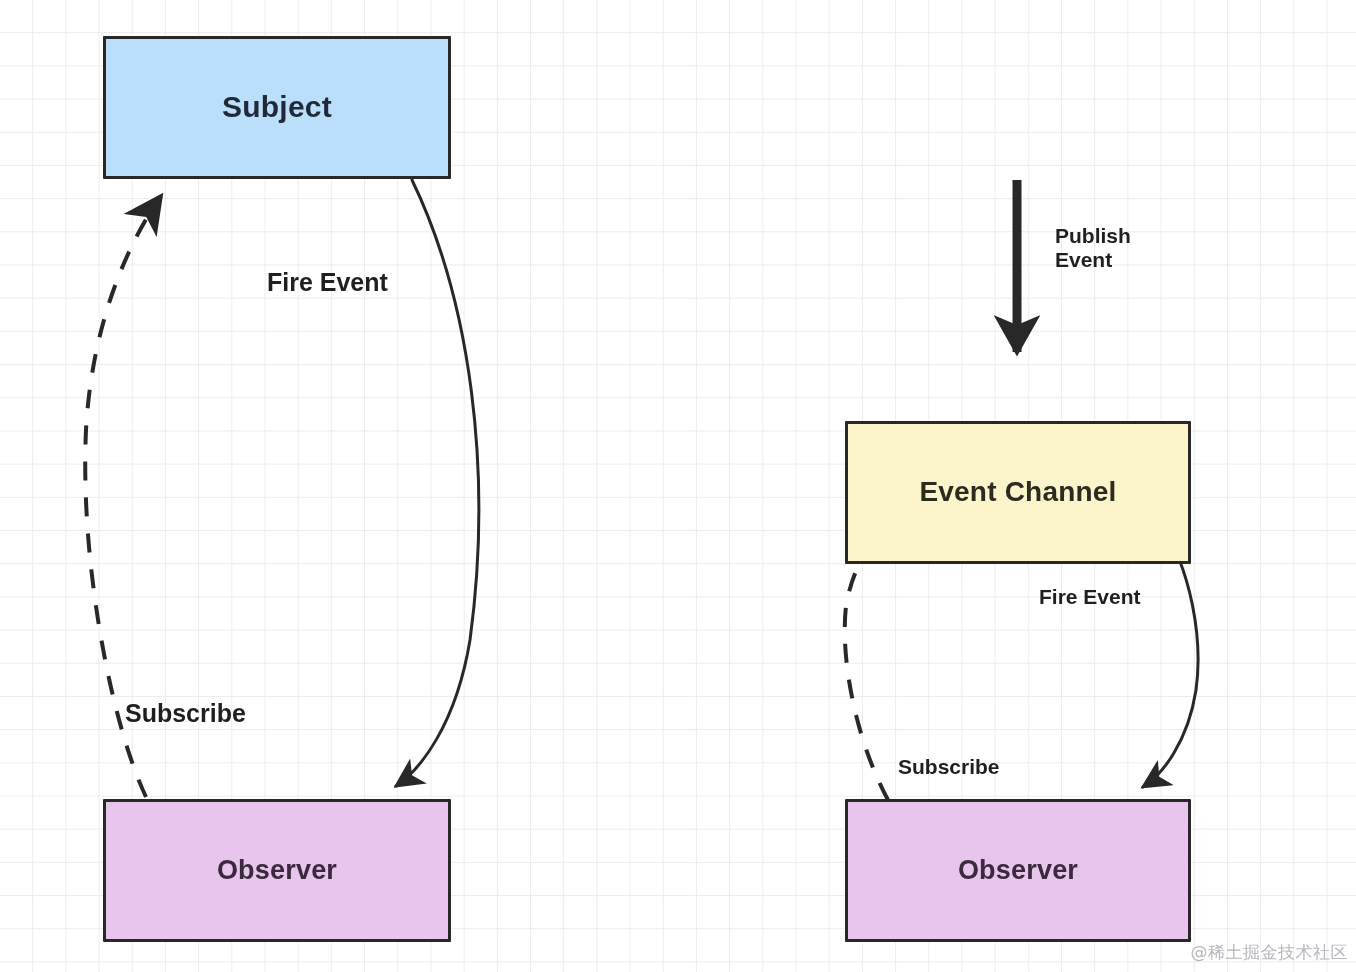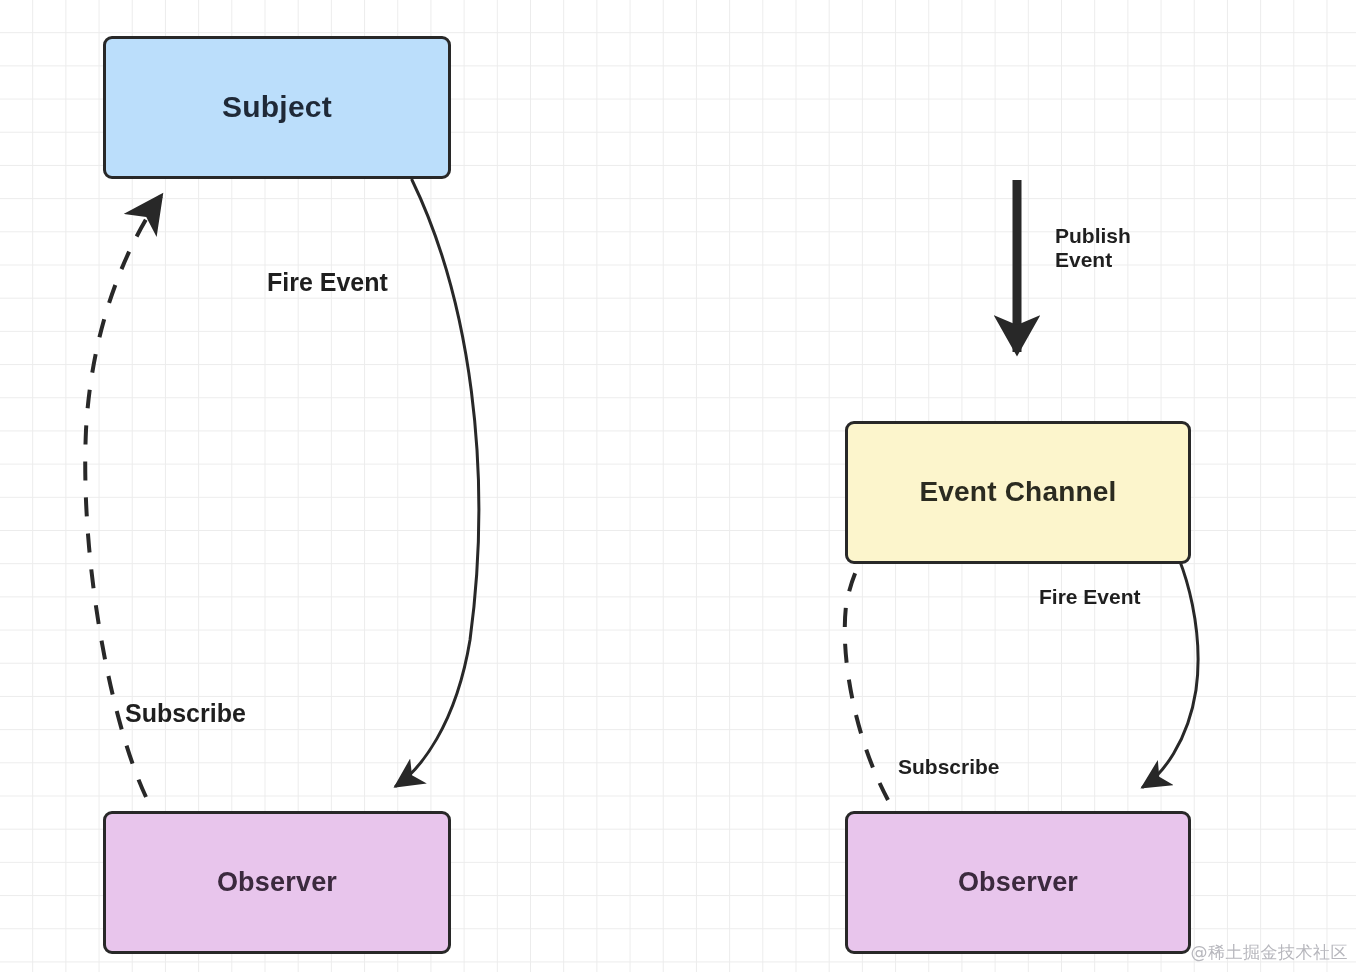--- a/index.html
+++ b/index.html
@@ -24,35 +24,35 @@
     position: absolute;
     left: 0; top: 0;
     width: 1356px;
     height: 972px;
     pointer-events: none;
   }
   .node {
     position: absolute;
     box-sizing: border-box;
     border: 3px solid #282828;
-    border-radius: 9px;
+    border-radius: 1px;
     display: flex;
     align-items: center;
     justify-content: center;
     font-weight: bold;
     letter-spacing: 0.2px;
   }
   .node-label {
     display: block;
     text-align: center;
     line-height: 1.15;
   }
   .node.blue  { background: #BBDEFB; color: #1f2937; }
   .node.yellow{ background: #FCF5CC; color: #2b2b20; }
-  .node.purple{ background: #E8C5EC; color: #3b2a3e; margin-top: 12px; }
+  .node.purple{ background: #E8C5EC; color: #3b2a3e; }
 
   .edge-label {
     position: absolute;
     font-weight: bold;
     color: #1f1f1f;
     line-height: 1.15;
     white-space: pre-line;
     text-align: left;
   }
   .watermark {

